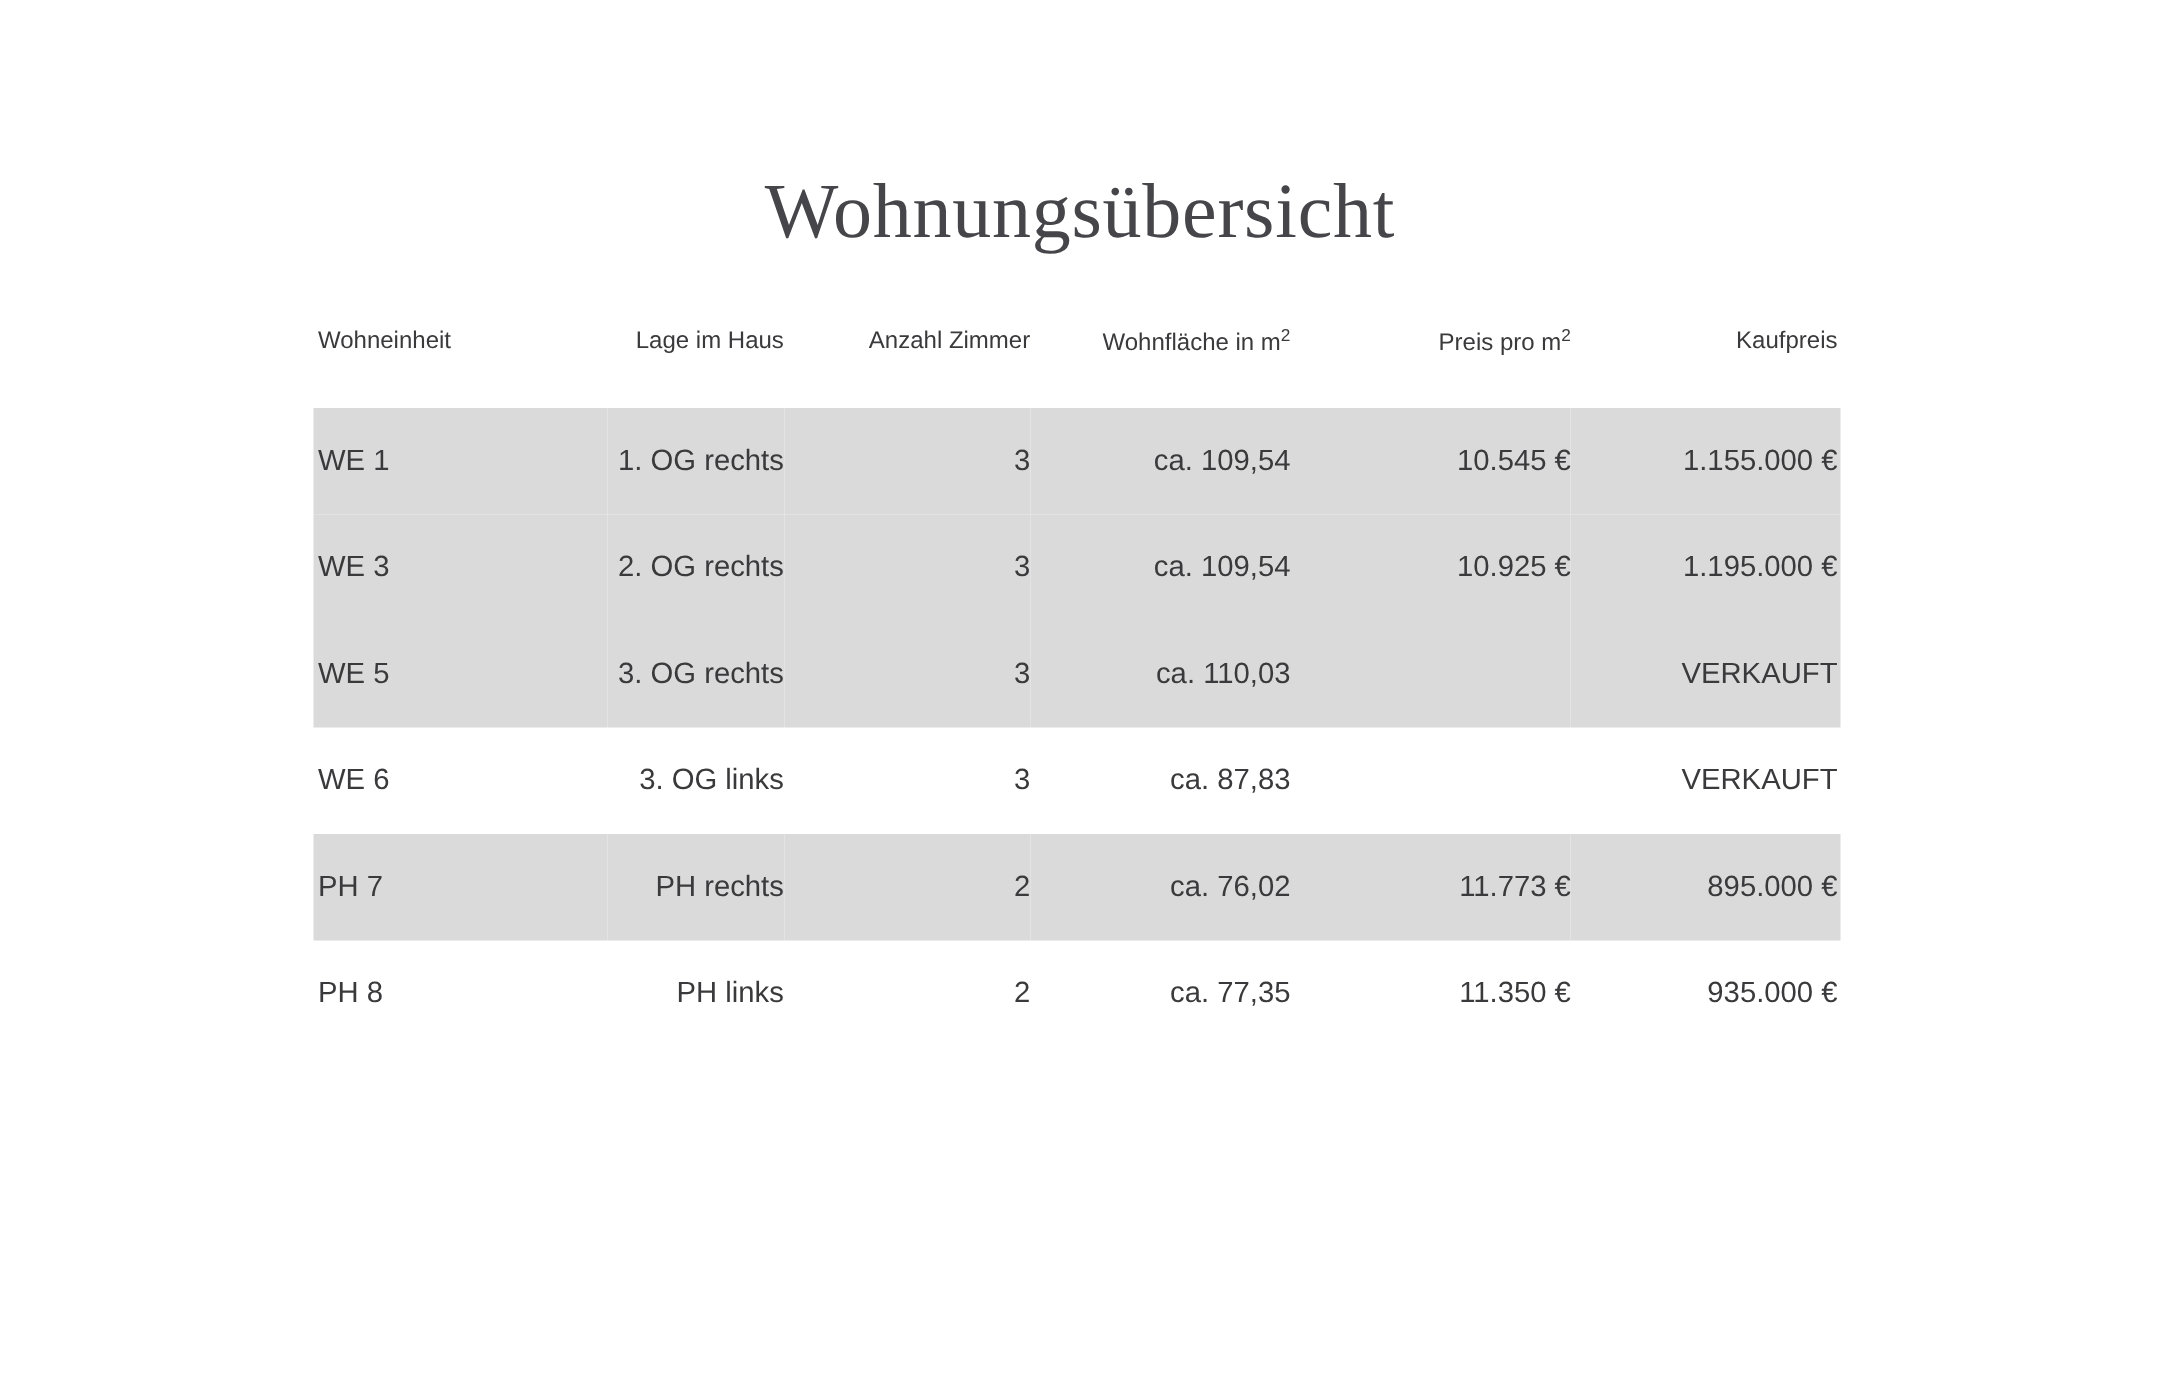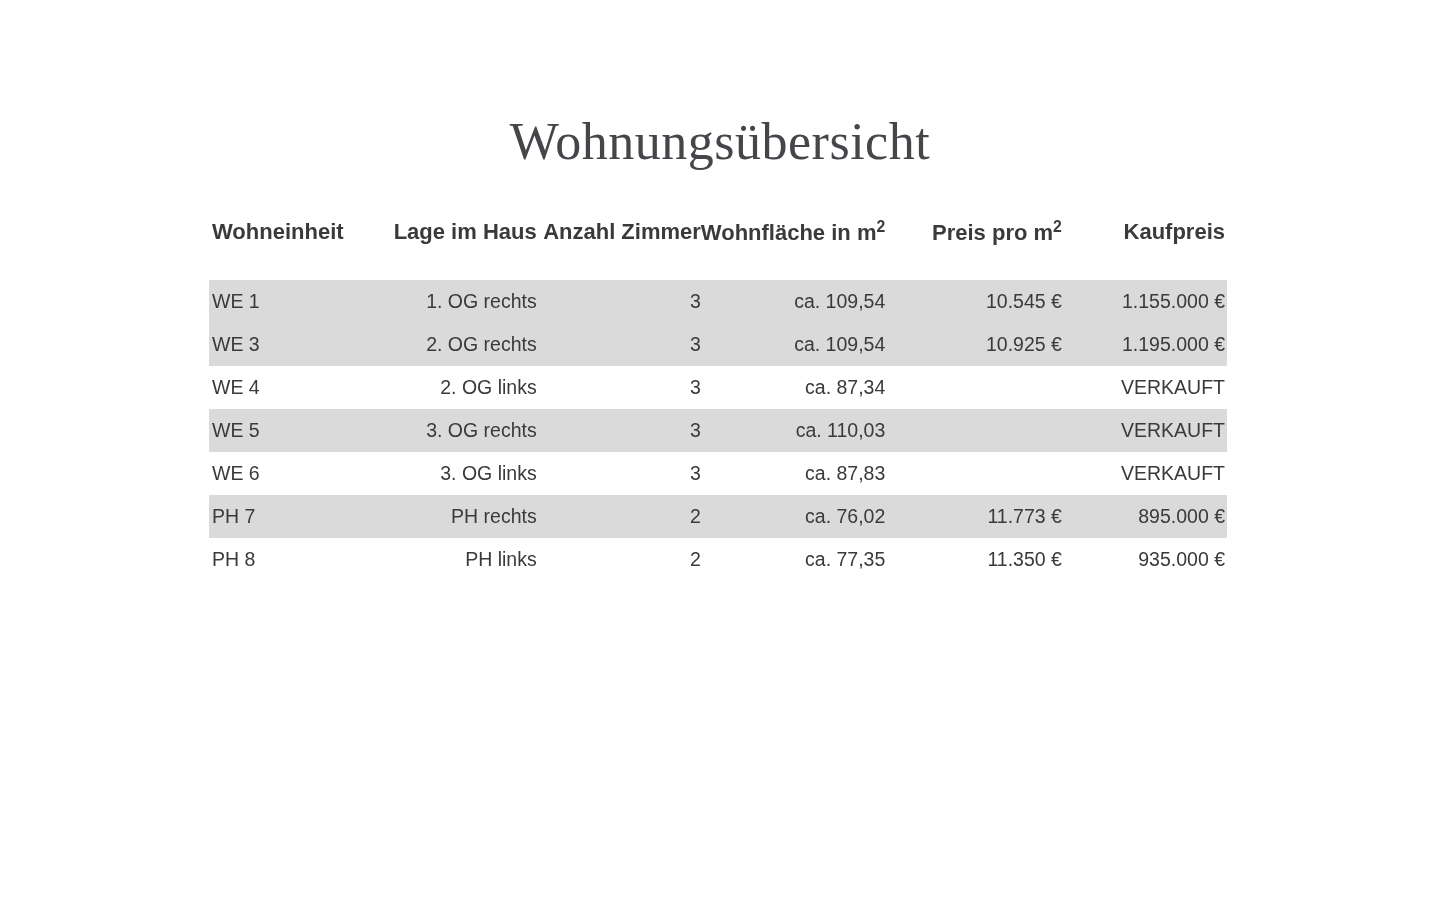--- a/index.html
+++ b/index.html
@@ -43,28 +43,28 @@
     left: 209px;
     width: 1018px;
   }
   table.units {
     border-collapse: collapse;
     width: 1018px;
     font-size: 19.5px;
     color: #3a3a3c;
   }
   table.units thead th {
-    font-size: 22px;
-    font-weight: 700;
+    font-size: 16px;
+    font-weight: 400;
     color: #3a3a3c;
     padding: 0 0 34px 0;
     white-space: nowrap;
   }
   table.units tbody td {
-    padding: 10px 0;
+    padding: 24px 0;
     height: 22px;
     white-space: nowrap;
   }
   tr.striped td {
     background: #dadada;
   }
 
   
   .col-unit     { text-align: left;  width: 196px; padding-left: 3px !important; }
   .col-lage     { text-align: right; width: 118px; }
@@ -135,28 +135,20 @@
             <td class="col-kauf">1.155.000 €</td>
           </tr>
           <tr class="striped">
             <td class="col-unit">WE 3</td>
             <td class="col-lage">2. OG rechts</td>
             <td class="col-zimmer">3</td>
             <td class="col-flaeche">ca. 109,54</td>
             <td class="col-preis">10.925 €</td>
             <td class="col-kauf">1.195.000 €</td>
           </tr>
-          <tr>
-            <td class="col-unit">WE 4</td>
-            <td class="col-lage">2. OG links</td>
-            <td class="col-zimmer">3</td>
-            <td class="col-flaeche">ca. 87,34</td>
-            <td class="col-preis"></td>
-            <td class="col-kauf">VERKAUFT</td>
-          </tr>
           <tr class="striped">
             <td class="col-unit">WE 5</td>
             <td class="col-lage">3. OG rechts</td>
             <td class="col-zimmer">3</td>
             <td class="col-flaeche">ca. 110,03</td>
             <td class="col-preis"></td>
             <td class="col-kauf">VERKAUFT</td>
           </tr>
           <tr>
             <td class="col-unit">WE 6</td>

